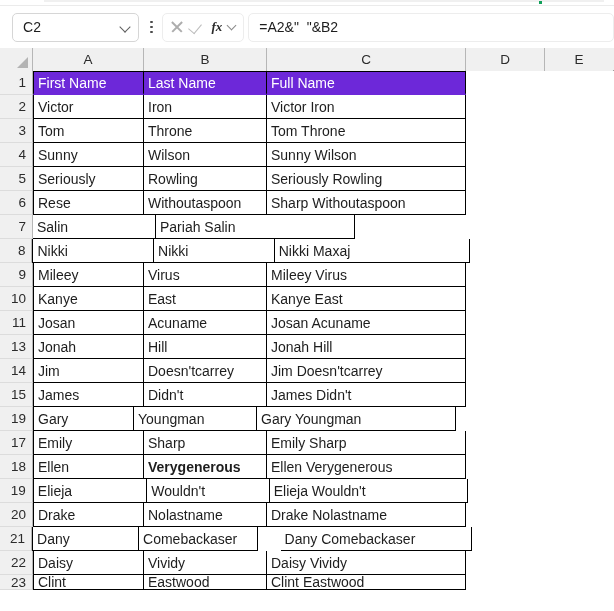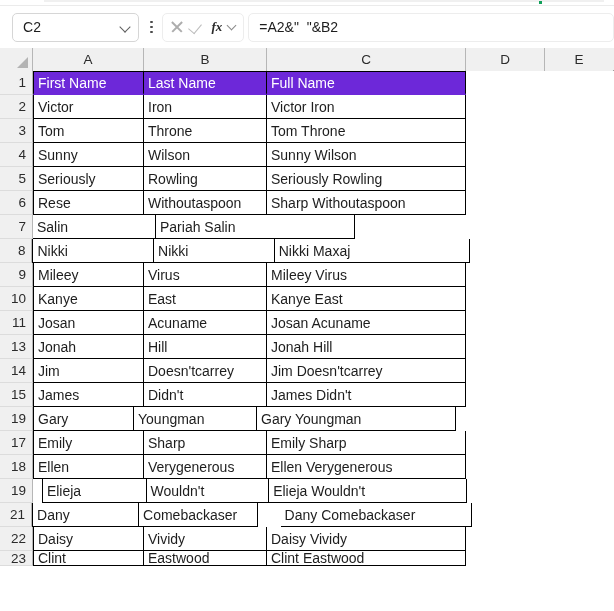--- a/index.html
+++ b/index.html
@@ -405,30 +405,38 @@
         <div class="rowhead">17</div>
         <div class="cell first-data" style="width: 111px;">Emily</div>
         <div class="cell" style="width: 123px;">Sharp</div>
         <div class="cell" style="width: 199px;">Emily Sharp</div>
         <div class="cell empty" style="width: 79px;"></div>
         <div class="cell empty" style="width: 68px;"></div>
       </div>
       <div class="row">
         <div class="rowhead">18</div>
         <div class="cell first-data" style="width: 111px;">Ellen</div>
-        <div class="cell" style="width: 123px;">Verygenerous</div>
+        <div class="cell" style="width: 123px; font-weight: bold;">Verygenerous</div>
         <div class="cell" style="width: 199px;">Ellen Verygenerous</div>
         <div class="cell empty" style="width: 79px;"></div>
         <div class="cell empty" style="width: 68px;"></div>
       </div>
       <div class="row">
         <div class="rowhead">19</div>
-        <div class="cell first-data" style="width: 105px; margin-left: 9px;">Elieja</div>
+        <div class="cell first-data" style="width: 115px;">Elieja</div>
         <div class="cell" style="width: 123px;">Wouldn't</div>
         <div class="cell" style="width: 199px;">Elieja Wouldn't</div>
+        <div class="cell empty" style="width: 79px;"></div>
+        <div class="cell empty" style="width: 68px;"></div>
+      </div>
+      <div class="row">
+        <div class="rowhead">20</div>
+        <div class="cell first-data" style="width: 111px;">Drake</div>
+        <div class="cell" style="width: 123px;">Nolastname</div>
+        <div class="cell" style="width: 199px;">Drake Nolastname</div>
         <div class="cell empty" style="width: 79px;"></div>
         <div class="cell empty" style="width: 68px;"></div>
       </div>
       <div class="row">
         <div class="rowhead">21</div>
         <div class="cell first-data" style="width: 111px;">Dany</div>
         <div class="cell" style="width: 123px;">Comebackaser</div>
         <div class="cell" style="width: 199px; margin-left: 23px;">Dany Comebackaser</div>
         <div class="cell empty" style="width: 79px;"></div>
         <div class="cell empty" style="width: 68px;"></div>

